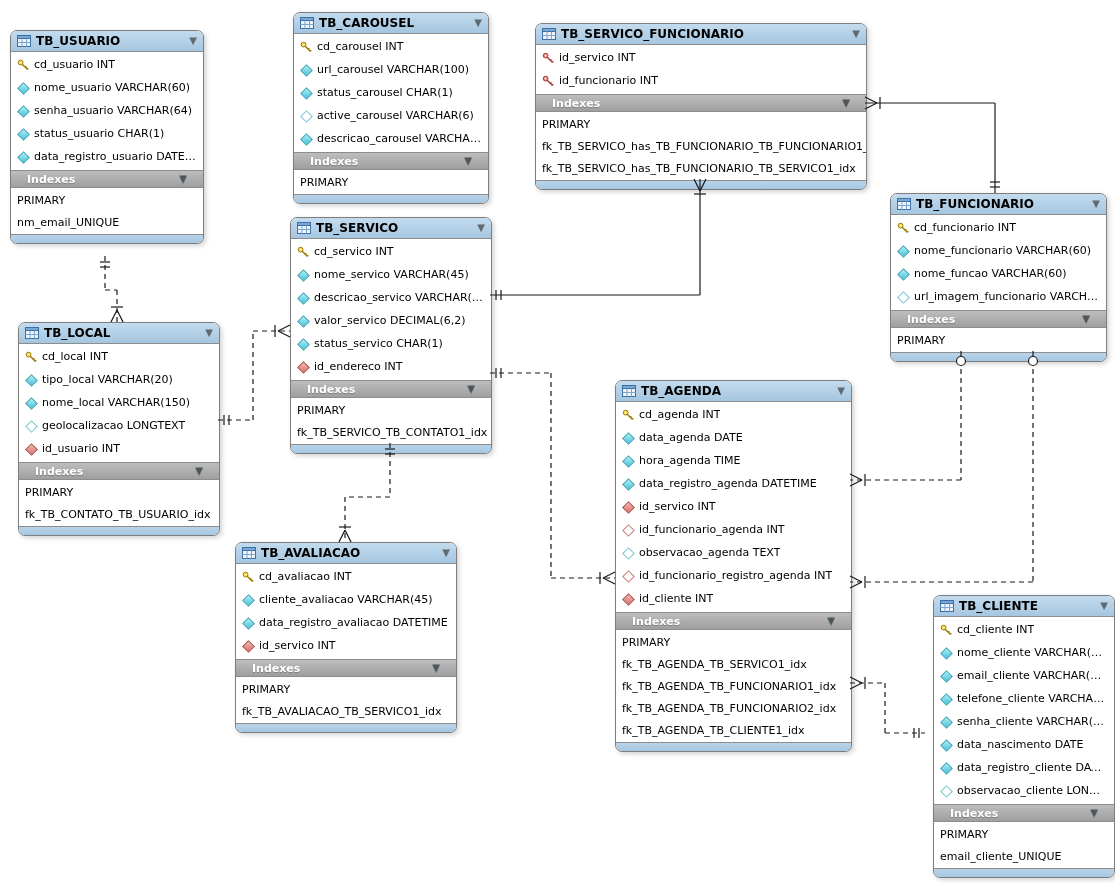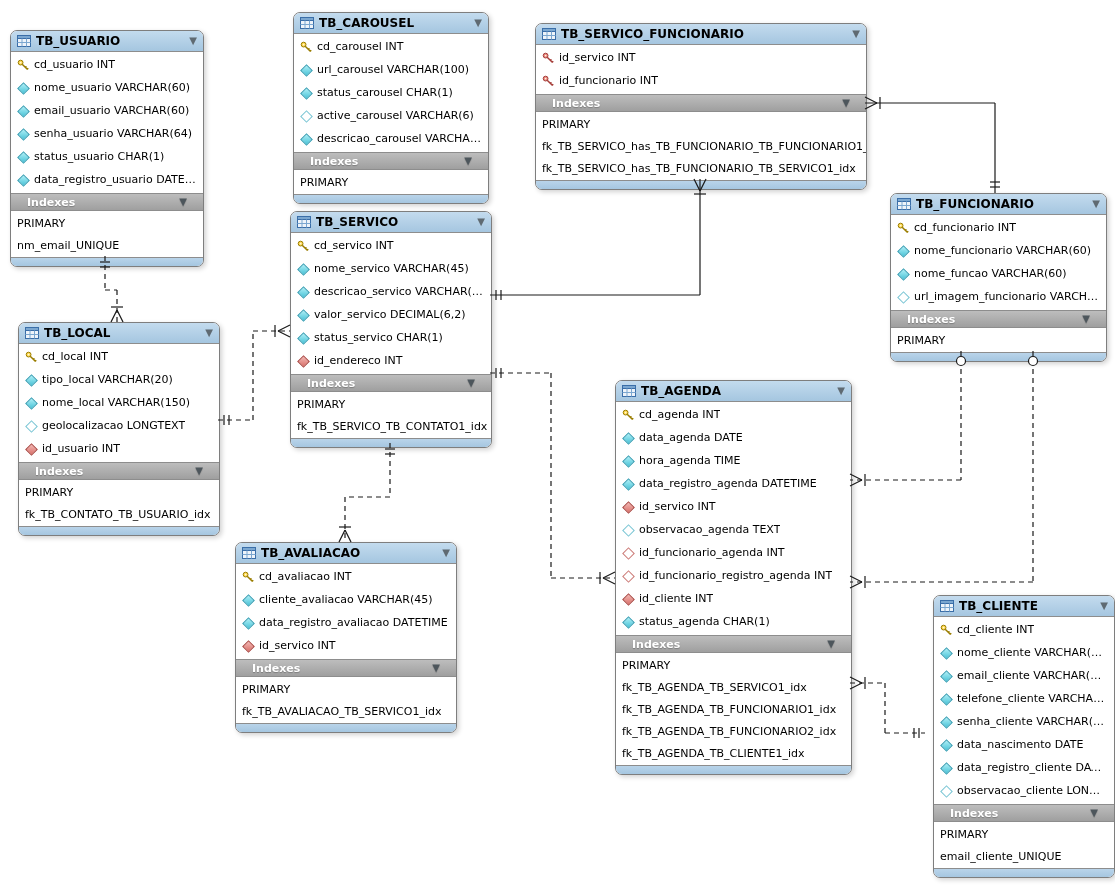--- a/index.html
+++ b/index.html
@@ -99,26 +99,20 @@
         <div class="trow">
           <span class="icon-cell">
             <span class="diamond d-cyan"></span>
           </span>
           <span class="txt">nome_usuario VARCHAR(60)</span>
         </div>
         <div class="trow">
           <span class="icon-cell">
             <span class="diamond d-cyan"></span>
           </span>
-          <span class="txt">email_usuario VARCHAR(60)</span>
-        </div>
-        <div class="trow">
-          <span class="icon-cell">
-            <span class="diamond d-cyan"></span>
-          </span>
           <span class="txt">senha_usuario VARCHAR(64)</span>
         </div>
         <div class="trow">
           <span class="icon-cell">
             <span class="diamond d-cyan"></span>
           </span>
           <span class="txt">status_usuario CHAR(1)</span>
         </div>
         <div class="trow">
           <span class="icon-cell">
@@ -283,21 +277,21 @@
       </div>
       <div class="idxhead">
         <span class="ilabel">Indexes</span>
         <span class="arrow">▼</span>
       </div>
       <div class="idxrows">
         <div class="idxrow">PRIMARY</div>
       </div>
       <div class="tfoot"></div>
     </div>
-    <div class="table-card" style="left: 290px; top: 211px; width: 200px;">
+    <div class="table-card" style="left: 290px; top: 217px; width: 200px;">
       <div class="thead">
         <svg width="14" height="12" viewBox="0 0 14 12">
           <rect x="0.5" y="0.5" width="13" height="11" fill="#eef4fa" stroke="#3a6ea8"></rect>
           <rect x="0.5" y="0.5" width="13" height="3" fill="#7ba7d0" stroke="#3a6ea8"></rect>
           <line x1="5" y1="3.5" x2="5" y2="11.5" stroke="#7ba7d0"></line>
           <line x1="9.5" y1="3.5" x2="9.5" y2="11.5" stroke="#7ba7d0"></line>
           <line x1="0.5" y1="7.5" x2="13.5" y2="7.5" stroke="#7ba7d0"></line>
         </svg>
         <span class="title">TB_SERVICO</span>
         <span class="arrow">▼</span>
@@ -506,47 +500,41 @@
           <span class="txt">data_registro_agenda DATETIME</span>
         </div>
         <div class="trow">
           <span class="icon-cell">
             <span class="diamond d-red"></span>
           </span>
           <span class="txt">id_servico INT</span>
         </div>
         <div class="trow">
           <span class="icon-cell">
+            <span class="diamond d-red-open"></span>
+          </span>
+          <span class="txt">id_funcionario_agenda INT</span>
+        </div>
+        <div class="trow">
+          <span class="icon-cell">
             <span class="diamond d-cyan-open"></span>
           </span>
           <span class="txt">observacao_agenda TEXT</span>
         </div>
         <div class="trow">
           <span class="icon-cell">
             <span class="diamond d-red-open"></span>
           </span>
-          <span class="txt">id_funcionario_agenda INT</span>
-        </div>
-        <div class="trow">
-          <span class="icon-cell">
-            <span class="diamond d-red-open"></span>
-          </span>
           <span class="txt">id_funcionario_registro_agenda INT</span>
         </div>
         <div class="trow">
           <span class="icon-cell">
             <span class="diamond d-red"></span>
           </span>
           <span class="txt">id_cliente INT</span>
-        </div>
-        <div class="trow">
-          <span class="icon-cell">
-            <span class="diamond d-cyan"></span>
-          </span>
-          <span class="txt">status_agenda CHAR(1)</span>
         </div>
       </div>
       <div class="idxhead">
         <span class="ilabel">Indexes</span>
         <span class="arrow">▼</span>
       </div>
       <div class="idxrows">
         <div class="idxrow">PRIMARY</div>
         <div class="idxrow">fk_TB_AGENDA_TB_SERVICO1_idx</div>
         <div class="idxrow">fk_TB_AGENDA_TB_FUNCIONARIO1_idx</div>

